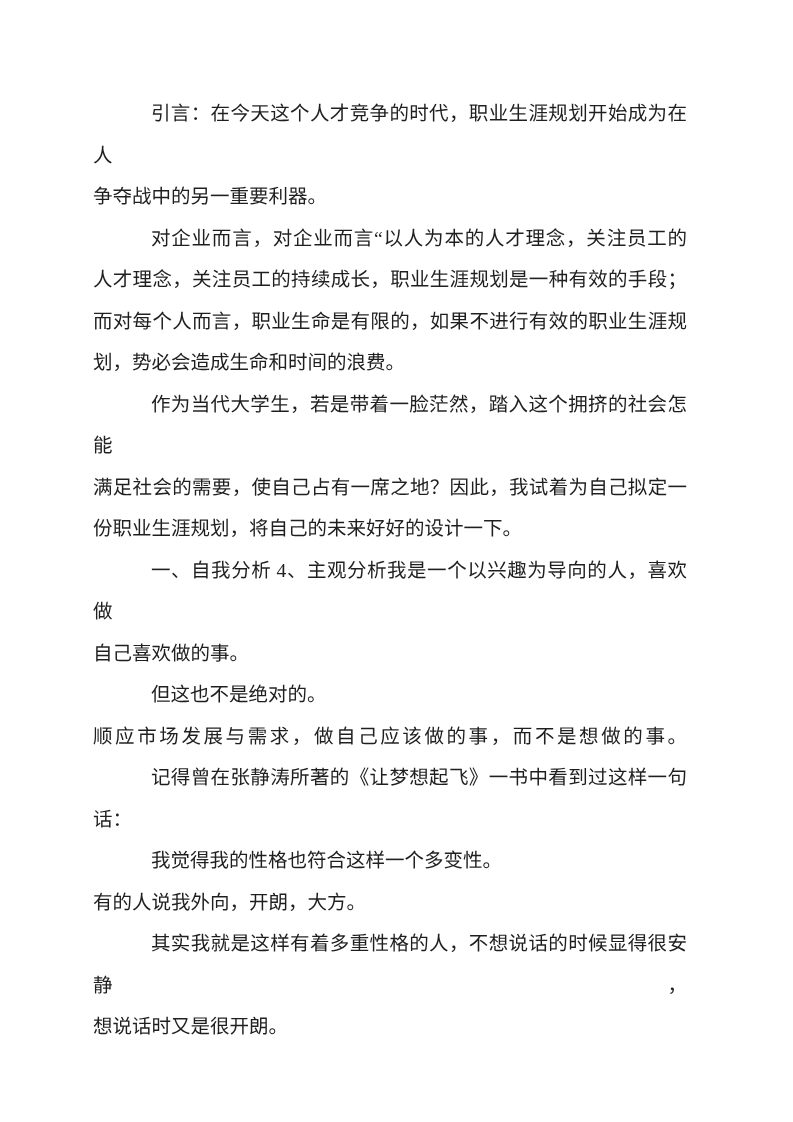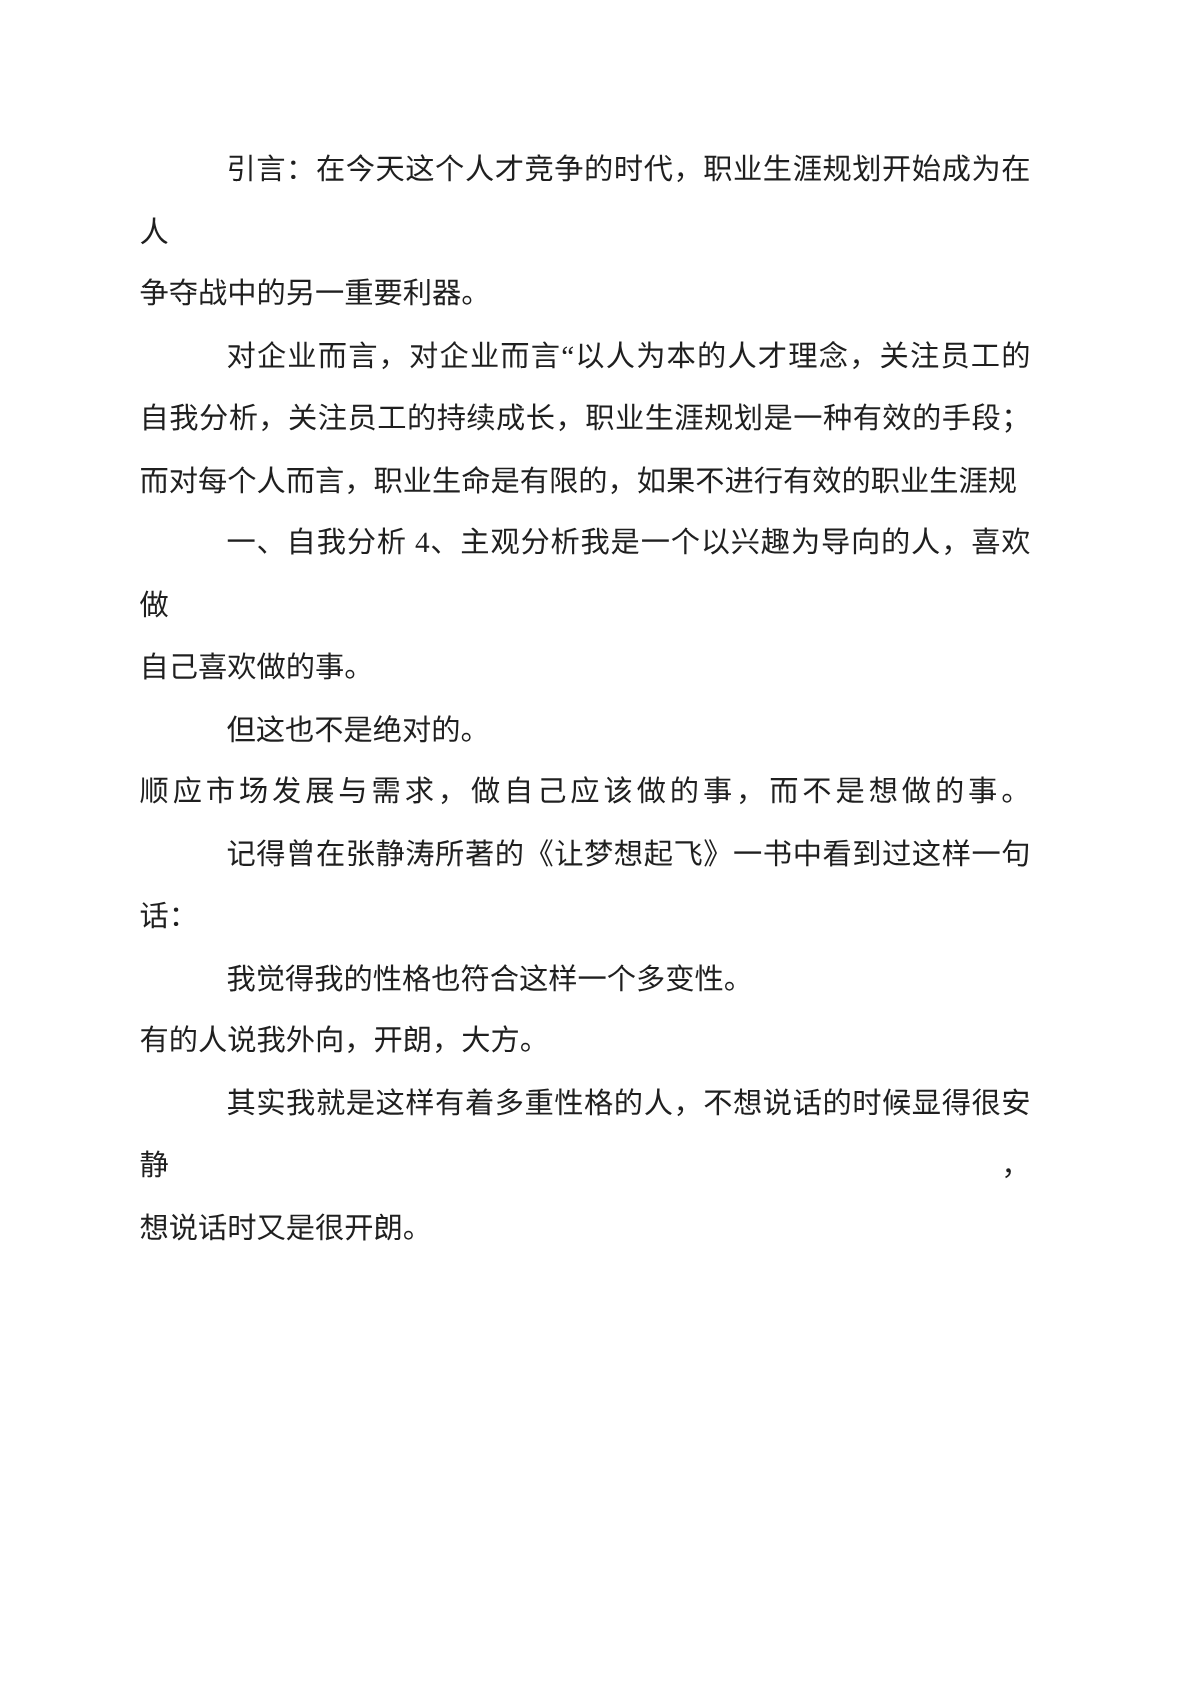--- a/index.html
+++ b/index.html
@@ -48,22 +48,28 @@
 <body>
 
 <div class="page" style="background: rgb(255, 255, 255);">
   <div class="doc" style="color: rgb(31, 31, 31);">
       <div class="para">
         <div class="line first">引言：在今天这个人才竞争的时代，职业生涯规划开始成为在人</div>
         <div class="line">争夺战中的另一重要利器。</div>
       </div>
       <div class="para">
         <div class="line first">对企业而言，对企业而言“以人为本的人才理念，关注员工的</div>
-        <div class="line">自我分析，关注员工的持续成长，职业生涯规划是一种有效的手段；</div>
+        <div class="line">人才理念，关注员工的持续成长，职业生涯规划是一种有效的手段；</div>
         <div class="line">而对每个人而言，职业生命是有限的，如果不进行有效的职业生涯规</div>
+        <div class="line">划，势必会造成生命和时间的浪费。</div>
+      </div>
+      <div class="para">
+        <div class="line first">作为当代大学生，若是带着一脸茫然，踏入这个拥挤的社会怎能</div>
+        <div class="line">满足社会的需要，使自己占有一席之地？因此，我试着为自己拟定一</div>
+        <div class="line">份职业生涯规划，将自己的未来好好的设计一下。</div>
       </div>
       <div class="para">
         <div class="line first">一、自我分析 4、主观分析我是一个以兴趣为导向的人，喜欢做</div>
         <div class="line">自己喜欢做的事。</div>
       </div>
       <div class="para">
         <div class="line first">但这也不是绝对的。</div>
       </div>
       <div class="para">
         <div class="line">顺应市场发展与需求，做自己应该做的事，而不是想做的事。</div>

